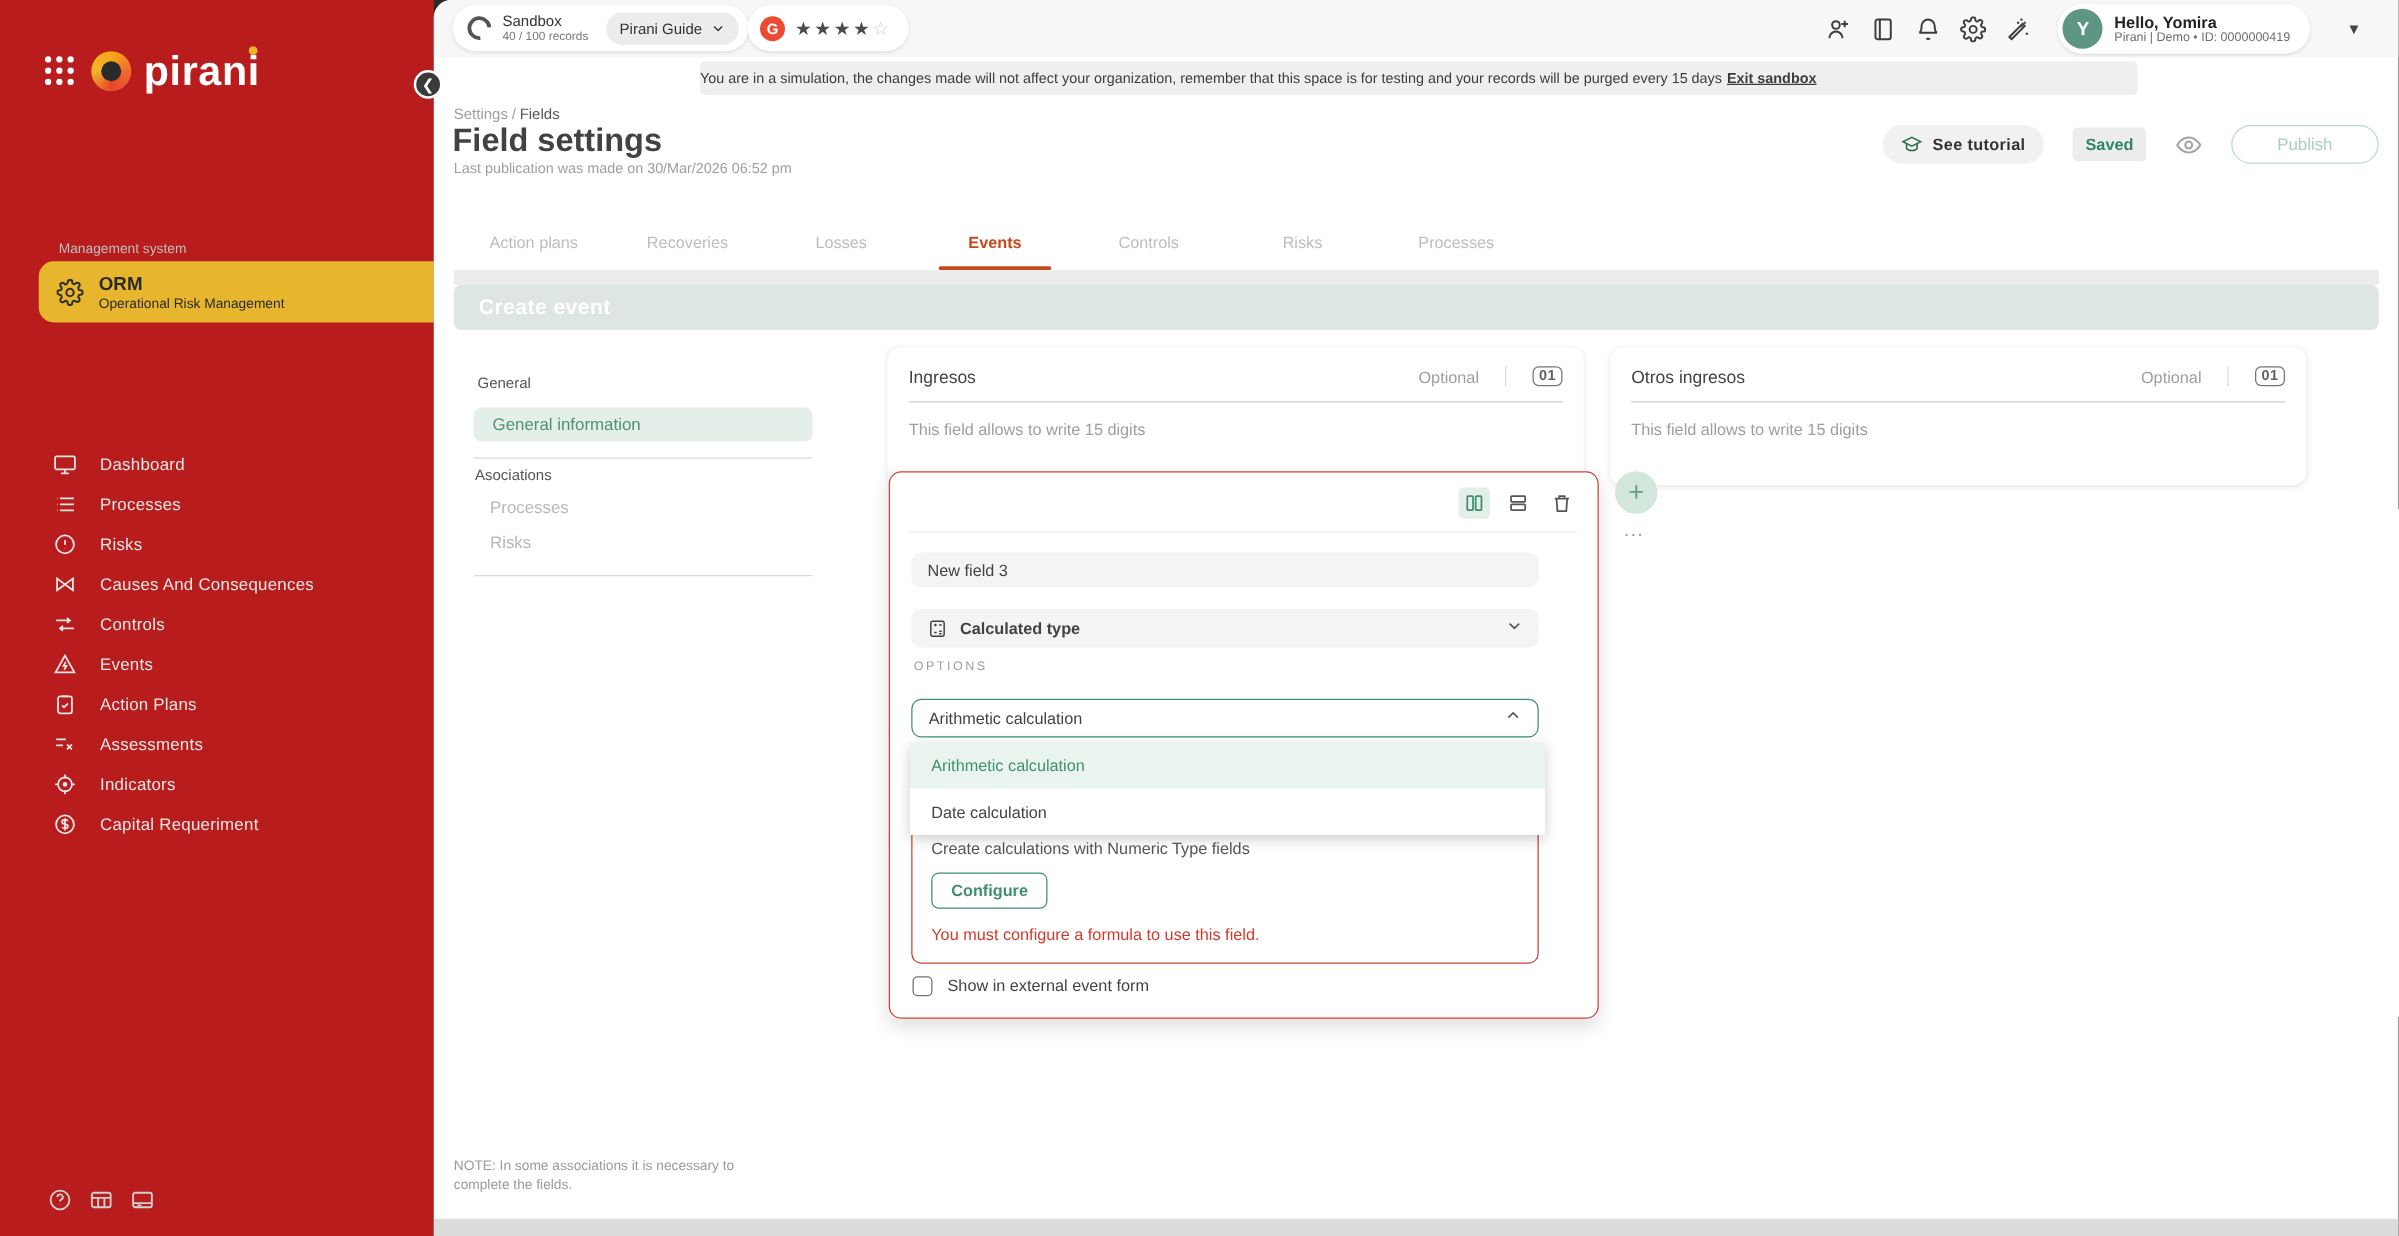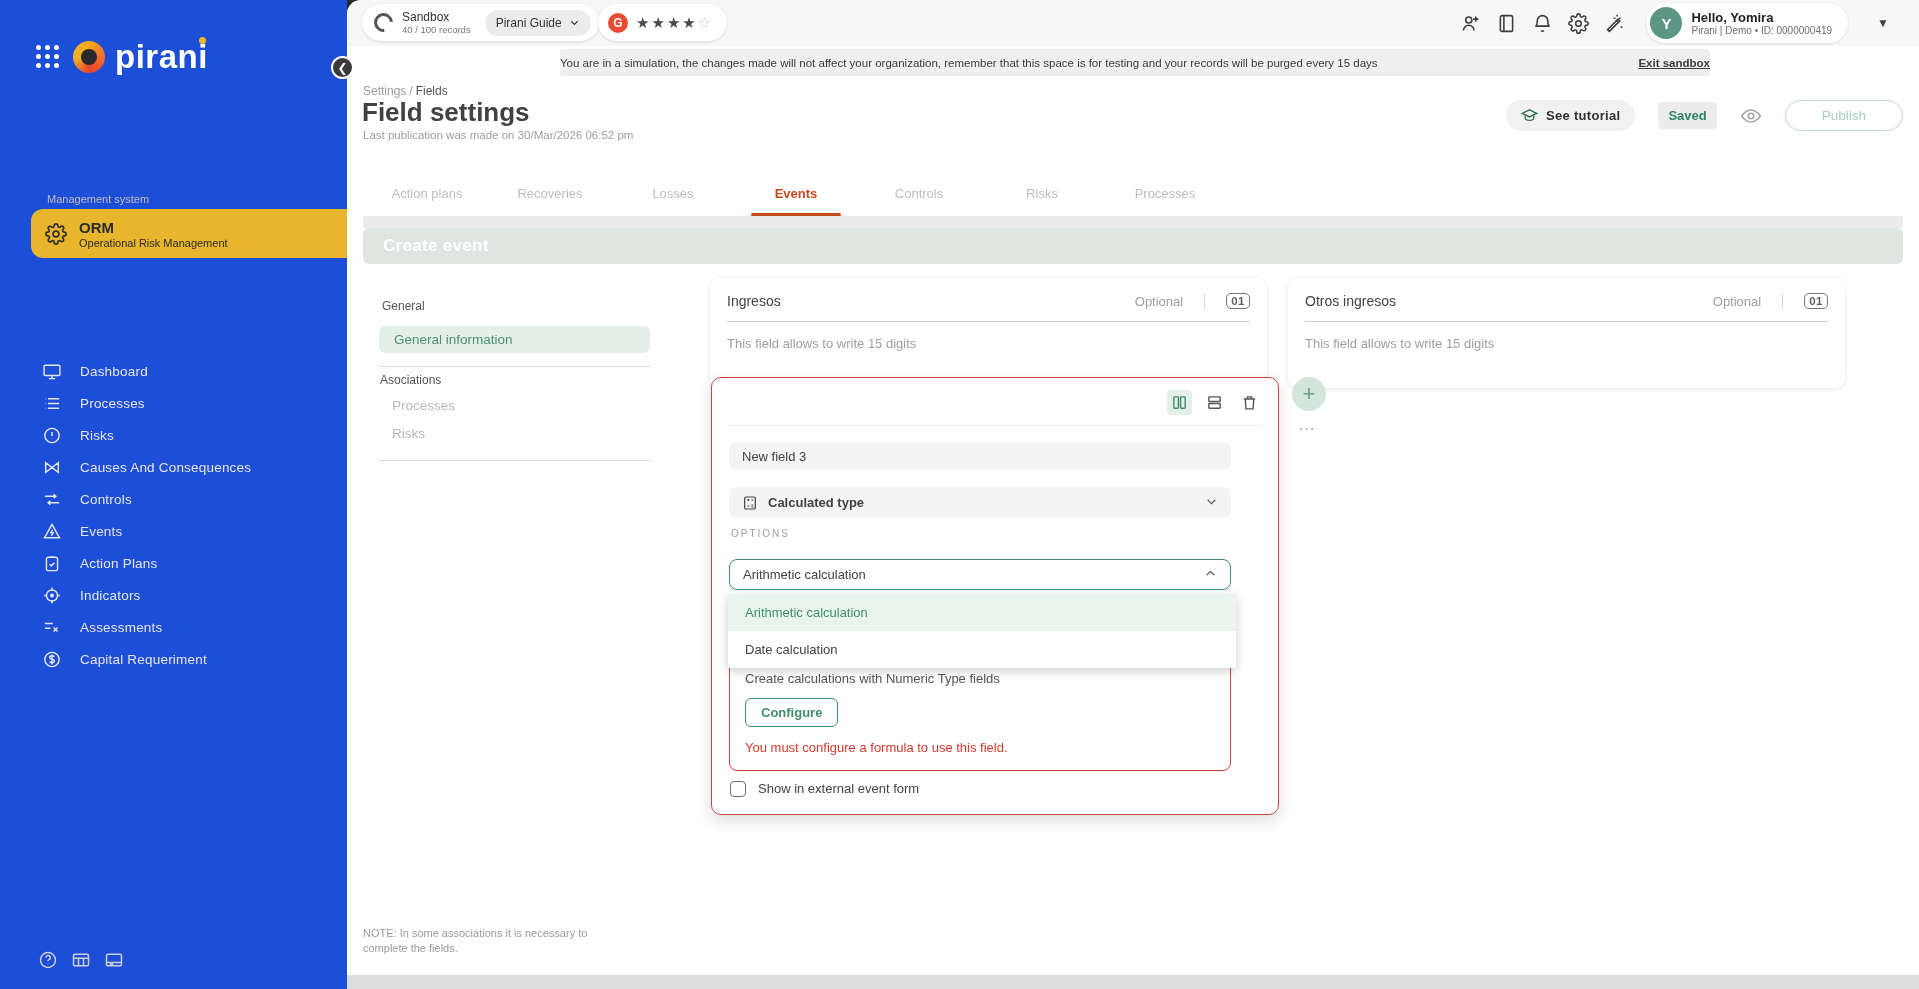--- a/index.html
+++ b/index.html
@@ -1,20 +1,20 @@
 <!DOCTYPE html>
 <html><head>
 <meta charset="utf-8">
 <style>
   * { margin:0; padding:0; box-sizing:border-box; }
   body { font-family:"Liberation Sans", sans-serif; background:#555; }
   .screen { position:relative; width:1919px; height:989px; background:#2a2a2a; overflow:hidden; }
 
   
-  .sidebar { position:absolute; left:0; top:0; width:347px; height:989px; background:#1d4ed8; }
+  .sidebar { position:absolute; left:0; top:0; width:347px; height:989px; background:#b91c1c; }
   .logo-row { position:absolute; left:36px; top:40px; display:flex; align-items:center; }
   .grid-dots { display:grid; grid-template-columns:repeat(3,5px); grid-gap:4px; margin-right:14px; }
   .grid-dots i { width:5px; height:5px; border-radius:50%; background:#fff; }
   .donut { width:32px; height:32px; border-radius:50%; background:conic-gradient(#f7a81b,#ef6c30,#e8442c,#f0b429,#f7a81b); position:relative; margin-right:10px; }
   .donut::after { content:''; position:absolute; left:8px; top:8px; width:16px; height:16px; border-radius:50%; background:#2a2a2a; }
   .logo-text { color:#fff; font-size:33px; font-weight:bold; letter-spacing:.5px; line-height:1; }
   .logo-i { position:relative; }
   .logo-i::before { content:''; position:absolute; top:-1px; left:1px; width:7px; height:7px; border-radius:50%; background:#f0b429; }
   .mgmt-label { position:absolute; left:47px; top:193px; font-size:11px; color:#bdbdbd; }
   .orm-pill { position:absolute; left:31px; top:209px; width:316px; height:49px; background:#e7b62c; border-radius:12px 0 0 12px; display:flex; align-items:center; cursor:pointer; }
@@ -49,21 +49,21 @@
   .tb-right { position:absolute; right:30px; top:0; height:46px; display:flex; align-items:center; gap:15px; }
   .tb-icon { color:#3d3d3d; cursor:pointer; display:flex; }
   .user-pill { height:40px; background:#fff; border-radius:21px; box-shadow:0 1px 3px rgba(0,0,0,.12); display:flex; align-items:center; padding:0 16px 0 4px; margin-left:6px; cursor:pointer; }
   .avatar { width:32px; height:32px; border-radius:50%; background:#5d9684; color:#fff; font-weight:bold; font-size:15px; display:flex; align-items:center; justify-content:center; }
   .user-txt { margin-left:9px; }
   .user-name { font-size:13px; font-weight:bold; color:#222; }
   .user-org { font-size:10px; color:#6e6e6e; }
   .user-chev { margin-left:14px; color:#444; font-size:12px; cursor:pointer; }
 
   
-  .banner { position:absolute; left:213px; top:49px; width:1150px; height:27px; background:#efefef; border-radius:4px; display:flex; align-items:center; justify-content:space-between; font-size:11.5px; color:#3c3c3c; }
+  .banner { position:absolute; left:213px; top:49px; width:1150px; height:27px; background:#efefef; border-radius:4px; display:flex; align-items:center; justify-content:flex-start; font-size:11.5px; color:#3c3c3c; }
   .banner a { color:#3c3c3c; text-decoration:underline; margin-left:4px; cursor:pointer;font-weight:bold; }
 
   
   .crumb { position:absolute; left:16px; top:84px; font-size:12px; }
   .crumb .c1 { color:#9e9e9e; } .crumb .sep { color:#9e9e9e; margin:0 3px; } .crumb .c2 { color:#555; }
   .page-title { position:absolute; left:15px; top:97px; font-size:26px; font-weight:bold; color:#424242; }
   .last-pub { position:absolute; left:16px; top:129px; font-size:11.5px; color:#9e9e9e; }
   .hdr-actions { position:absolute; right:16px; top:100px; display:flex; align-items:center; gap:23px; }
   .see-tut { display:flex; align-items:center; gap:8px; background:#f1f1f1; border-radius:17px; padding:7px 15px; font-size:13px; color:#333; letter-spacing:.3px; font-weight:bold; cursor:pointer; }
   .saved-chip { background:#ececec; border-radius:4px; padding:6px 10px; font-size:13px; font-weight:bold; color:#2f8566; }
@@ -202,31 +202,31 @@
       </div>
       <div class="nav-item">
         <svg width="19" height="19" viewBox="0 0 24 24" fill="none" stroke="currentColor" stroke-width="1.8">
             <rect x="5" y="4" width="14" height="17" rx="2"></rect>
             <path d="M9 4h6M9 13l2 2 4-4"></path>
           </svg>
         <span class="lbl">Action Plans</span>
       </div>
       <div class="nav-item">
         <svg width="19" height="19" viewBox="0 0 24 24" fill="none" stroke="currentColor" stroke-width="1.8">
+            <path d="M3 7h10M3 13h7M14 12l5 5M19 12l-5 5"></path>
+          </svg>
+        <span class="lbl">Assessments</span>
+      </div>
+      <div class="nav-item">
+        <svg width="19" height="19" viewBox="0 0 24 24" fill="none" stroke="currentColor" stroke-width="1.8">
             <circle cx="12" cy="12" r="7"></circle>
             <circle cx="12" cy="12" r="1.5" fill="currentColor"></circle>
             <path d="M12 2v4M12 18v4M2 12h4M18 12h4"></path>
           </svg>
         <span class="lbl">Indicators</span>
-      </div>
-      <div class="nav-item">
-        <svg width="19" height="19" viewBox="0 0 24 24" fill="none" stroke="currentColor" stroke-width="1.8">
-            <path d="M3 7h10M3 13h7M14 12l5 5M19 12l-5 5"></path>
-          </svg>
-        <span class="lbl">Assessments</span>
       </div>
       <div class="nav-item">
         <svg width="19" height="19" viewBox="0 0 24 24" fill="none" stroke="currentColor" stroke-width="1.8">
             <circle cx="12" cy="12" r="9"></circle>
             <path d="M15 8.5c-.7-.8-1.8-1.2-3-1.2-1.7 0-3 .9-3 2.2s1.3 1.9 3 2.2 3 .9 3 2.2-1.3 2.2-3 2.2c-1.2 0-2.3-.4-3-1.2M12 5.8v12.4"></path>
           </svg>
         <span class="lbl">Capital Requeriment</span>
       </div>
     </div>
 

